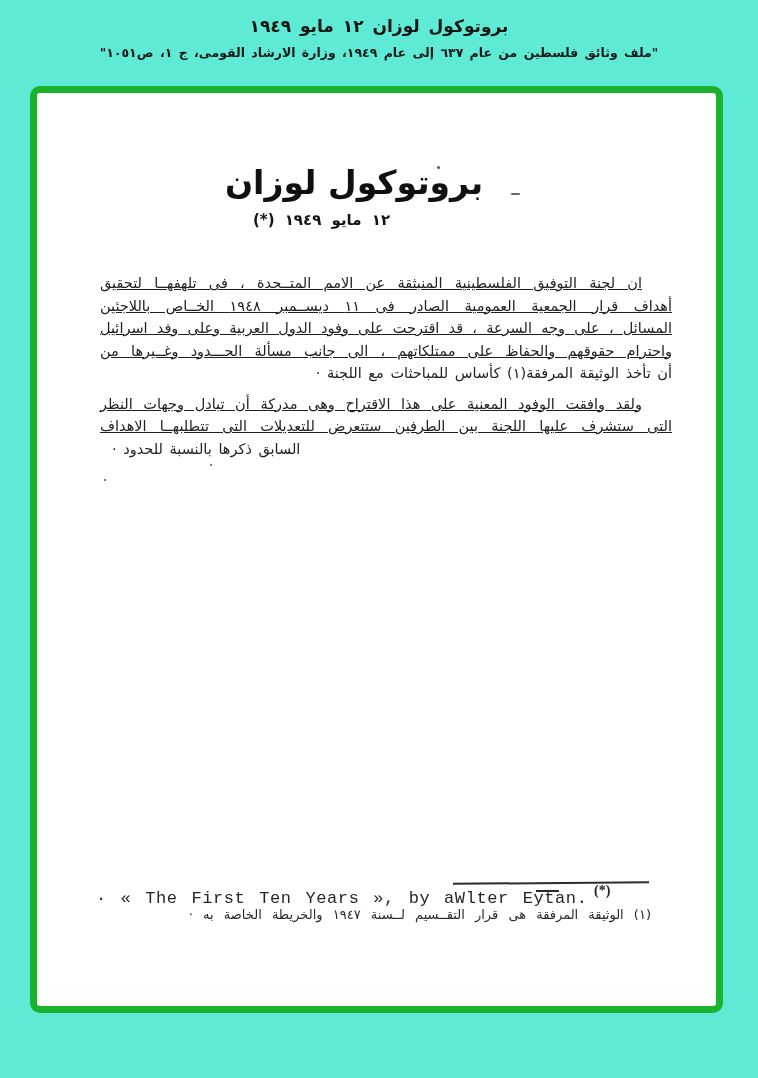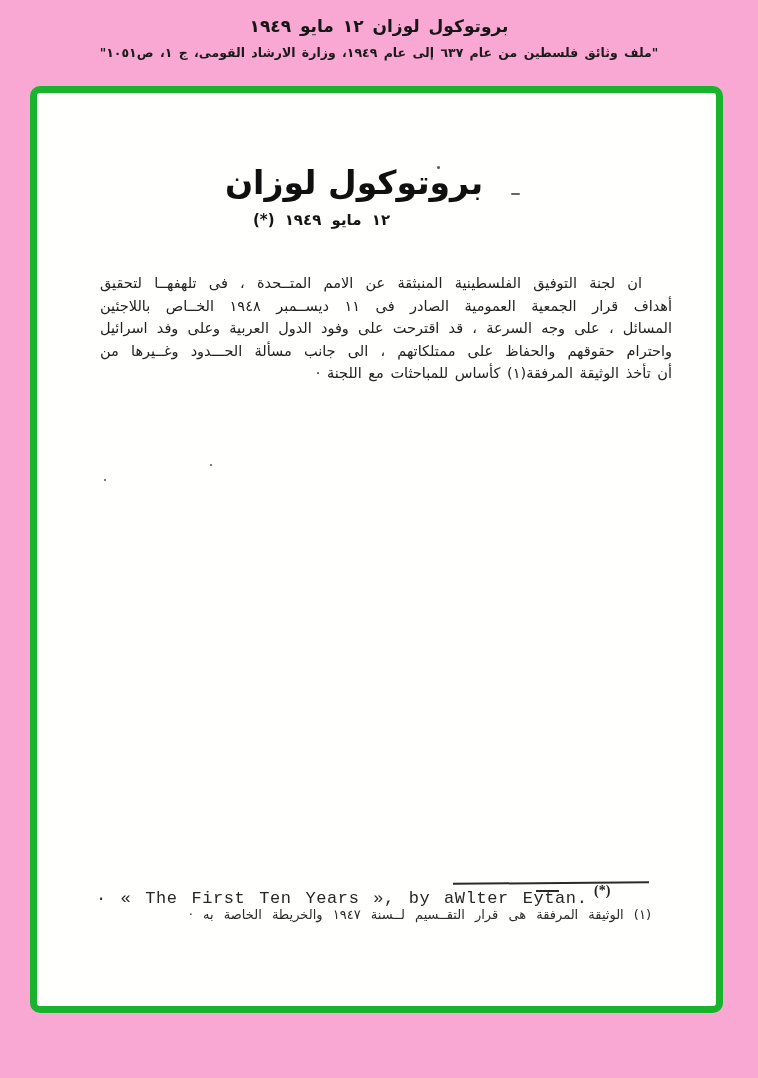--- a/index.html
+++ b/index.html
@@ -1,21 +1,21 @@
 <!DOCTYPE html>
 <html lang="ar"><head>
 <meta charset="utf-8">
 <style>
   * { margin: 0; padding: 0; box-sizing: border-box; }
   html, body { background: #ffffff; }
   .page {
     position: relative;
     width: 758px;
     height: 1078px;
-    background: #f9a8d4;
+    background: #5eead4;
     overflow: hidden;
     color: #1f1f1f;
     font-family: "DejaVu Sans", sans-serif;
   }
   
   .ph-title {
     position: absolute;
     top: 16px; left: 0; right: 0;
     text-align: center;
     direction: rtl;
@@ -74,21 +74,21 @@
     width: 572px;
     direction: rtl;
     font-size: 14.5px;
     line-height: 22.5px;
     word-spacing: 2px;
     color: #212121;
   }
   .para { width: 100%; }
   .para + .para { margin-top: 8px; }
   .line { white-space: nowrap; }
-  .line.just { text-align: justify; text-align-last: justify; white-space: normal; }
+  .line.just { text-align: justify; text-align-last: justify; white-space: normal; text-decoration: underline; }
   .line.indent { padding-right: 30px; }
   .line.endright { text-align: right; }
   .line.endleft { text-align: left; padding-left: 12px; white-space: normal; }
   
   .fn-rule {
     position: absolute;
     left: 453px; top: 882px;
     width: 196px; height: 2px;
     background: #2b2b2b;
     transform: rotate(-0.5deg);
@@ -146,20 +146,25 @@
   <div class="doc-date">١٢ مايو ١٩٤٩ (*)</div>
 
   <div class="doc-body">
     <div class="para">
       <div class="line just indent">ان لجنة التوفيق الفلسطينية المنبثقة عن الامم المتــحدة ، فى تلهفهــا لتحقيق</div>
       <div class="line just">أهداف قرار الجمعية العمومية الصادر فى ١١ ديســمبر ١٩٤٨ الخــاص باللاجئين</div>
       <div class="line just">المسائل ، على وجه السرعة ، قد اقترحت على وفود الدول العربية وعلى وفد اسرائيل</div>
       <div class="line just">واحترام حقوقهم والحفاظ على ممتلكاتهم ، الى جانب مسألة الحـــدود وغــيرها من</div>
       <div class="line endright">أن تأخذ الوثيقة المرفقة(١) كأساس للمباحثات مع اللجنة ·</div>
     </div>
+    <div class="para">
+      <div class="line just indent">ولقد وافقت الوفود المعنية على هذا الاقتراح وهى مدركة أن تبادل وجهات النظر</div>
+      <div class="line just">التى ستشرف عليها اللجنة بين الطرفين ستتعرض للتعديلات التى تتطلبهــا الاهداف</div>
+      <div class="line endleft">السابق ذكرها بالنسبة للحدود ·</div>
+    </div>
   </div>
 
   <div class="fn-rule"></div>
   <div class="fn-dash"></div>
   <div class="fn-star">(*)</div>
   <div class="fn-english">· « The First Ten Years », by aWlter Eytan.</div>
   <div class="fn-arabic">(١) الوثيقة المرفقة هى قرار التقــسيم لــسنة ١٩٤٧ والخريطة الخاصة به ·</div>
 
   <div class="speck s1"></div>
   <div class="speck s2"></div>

